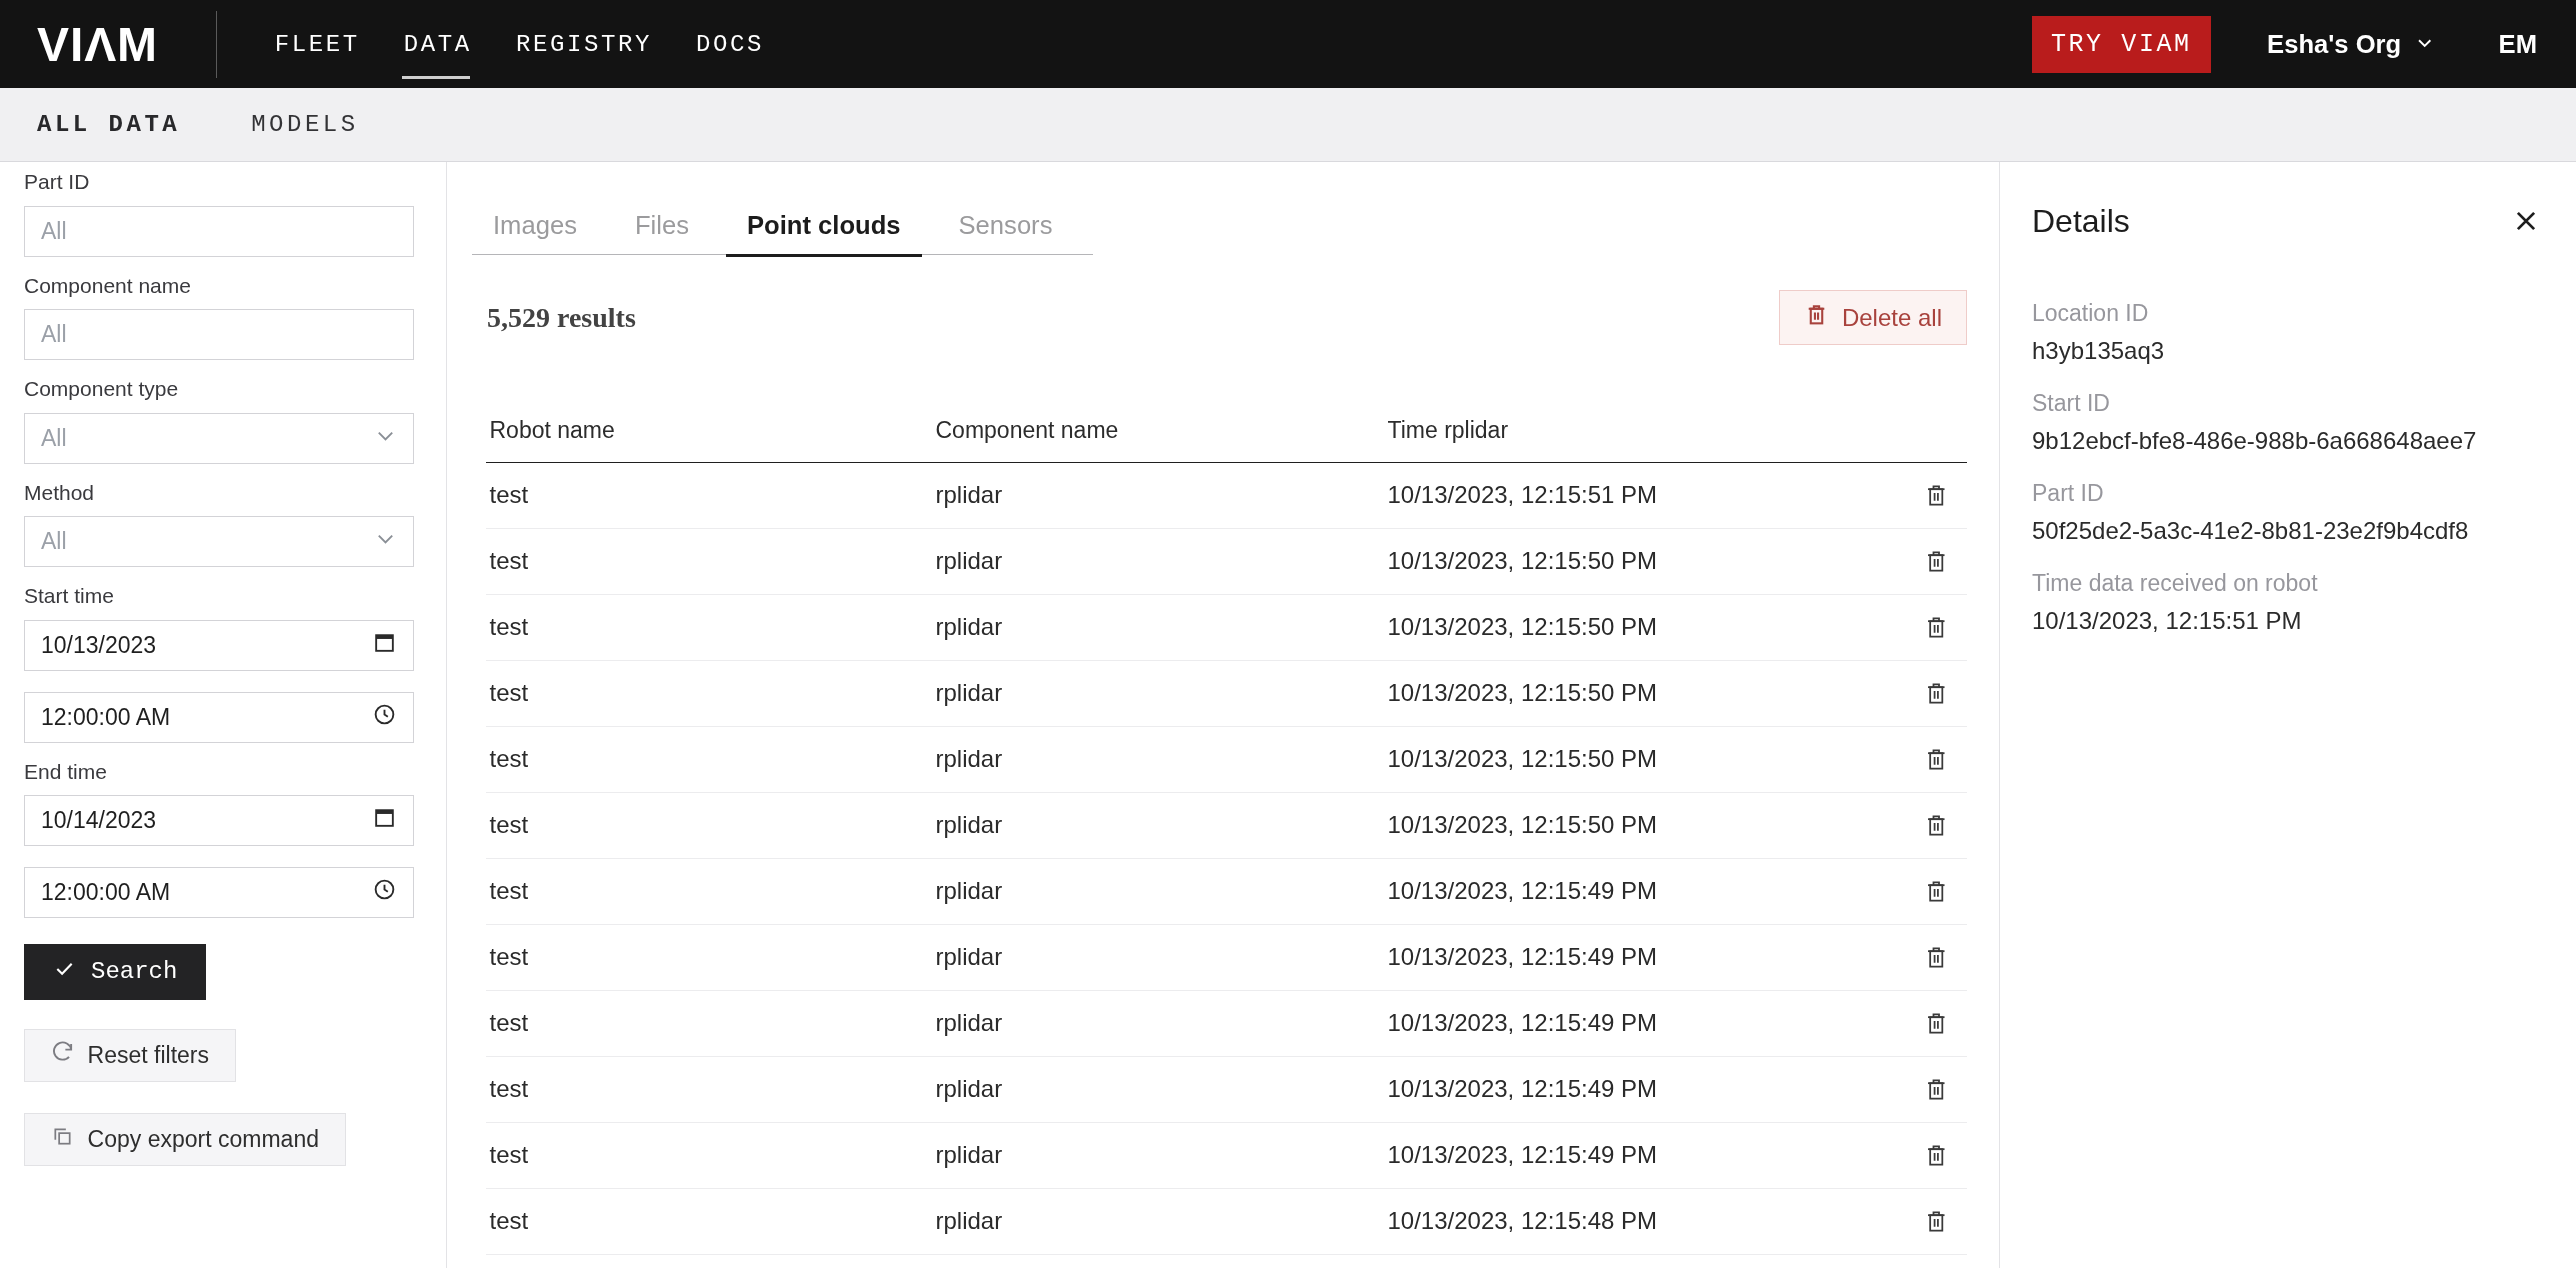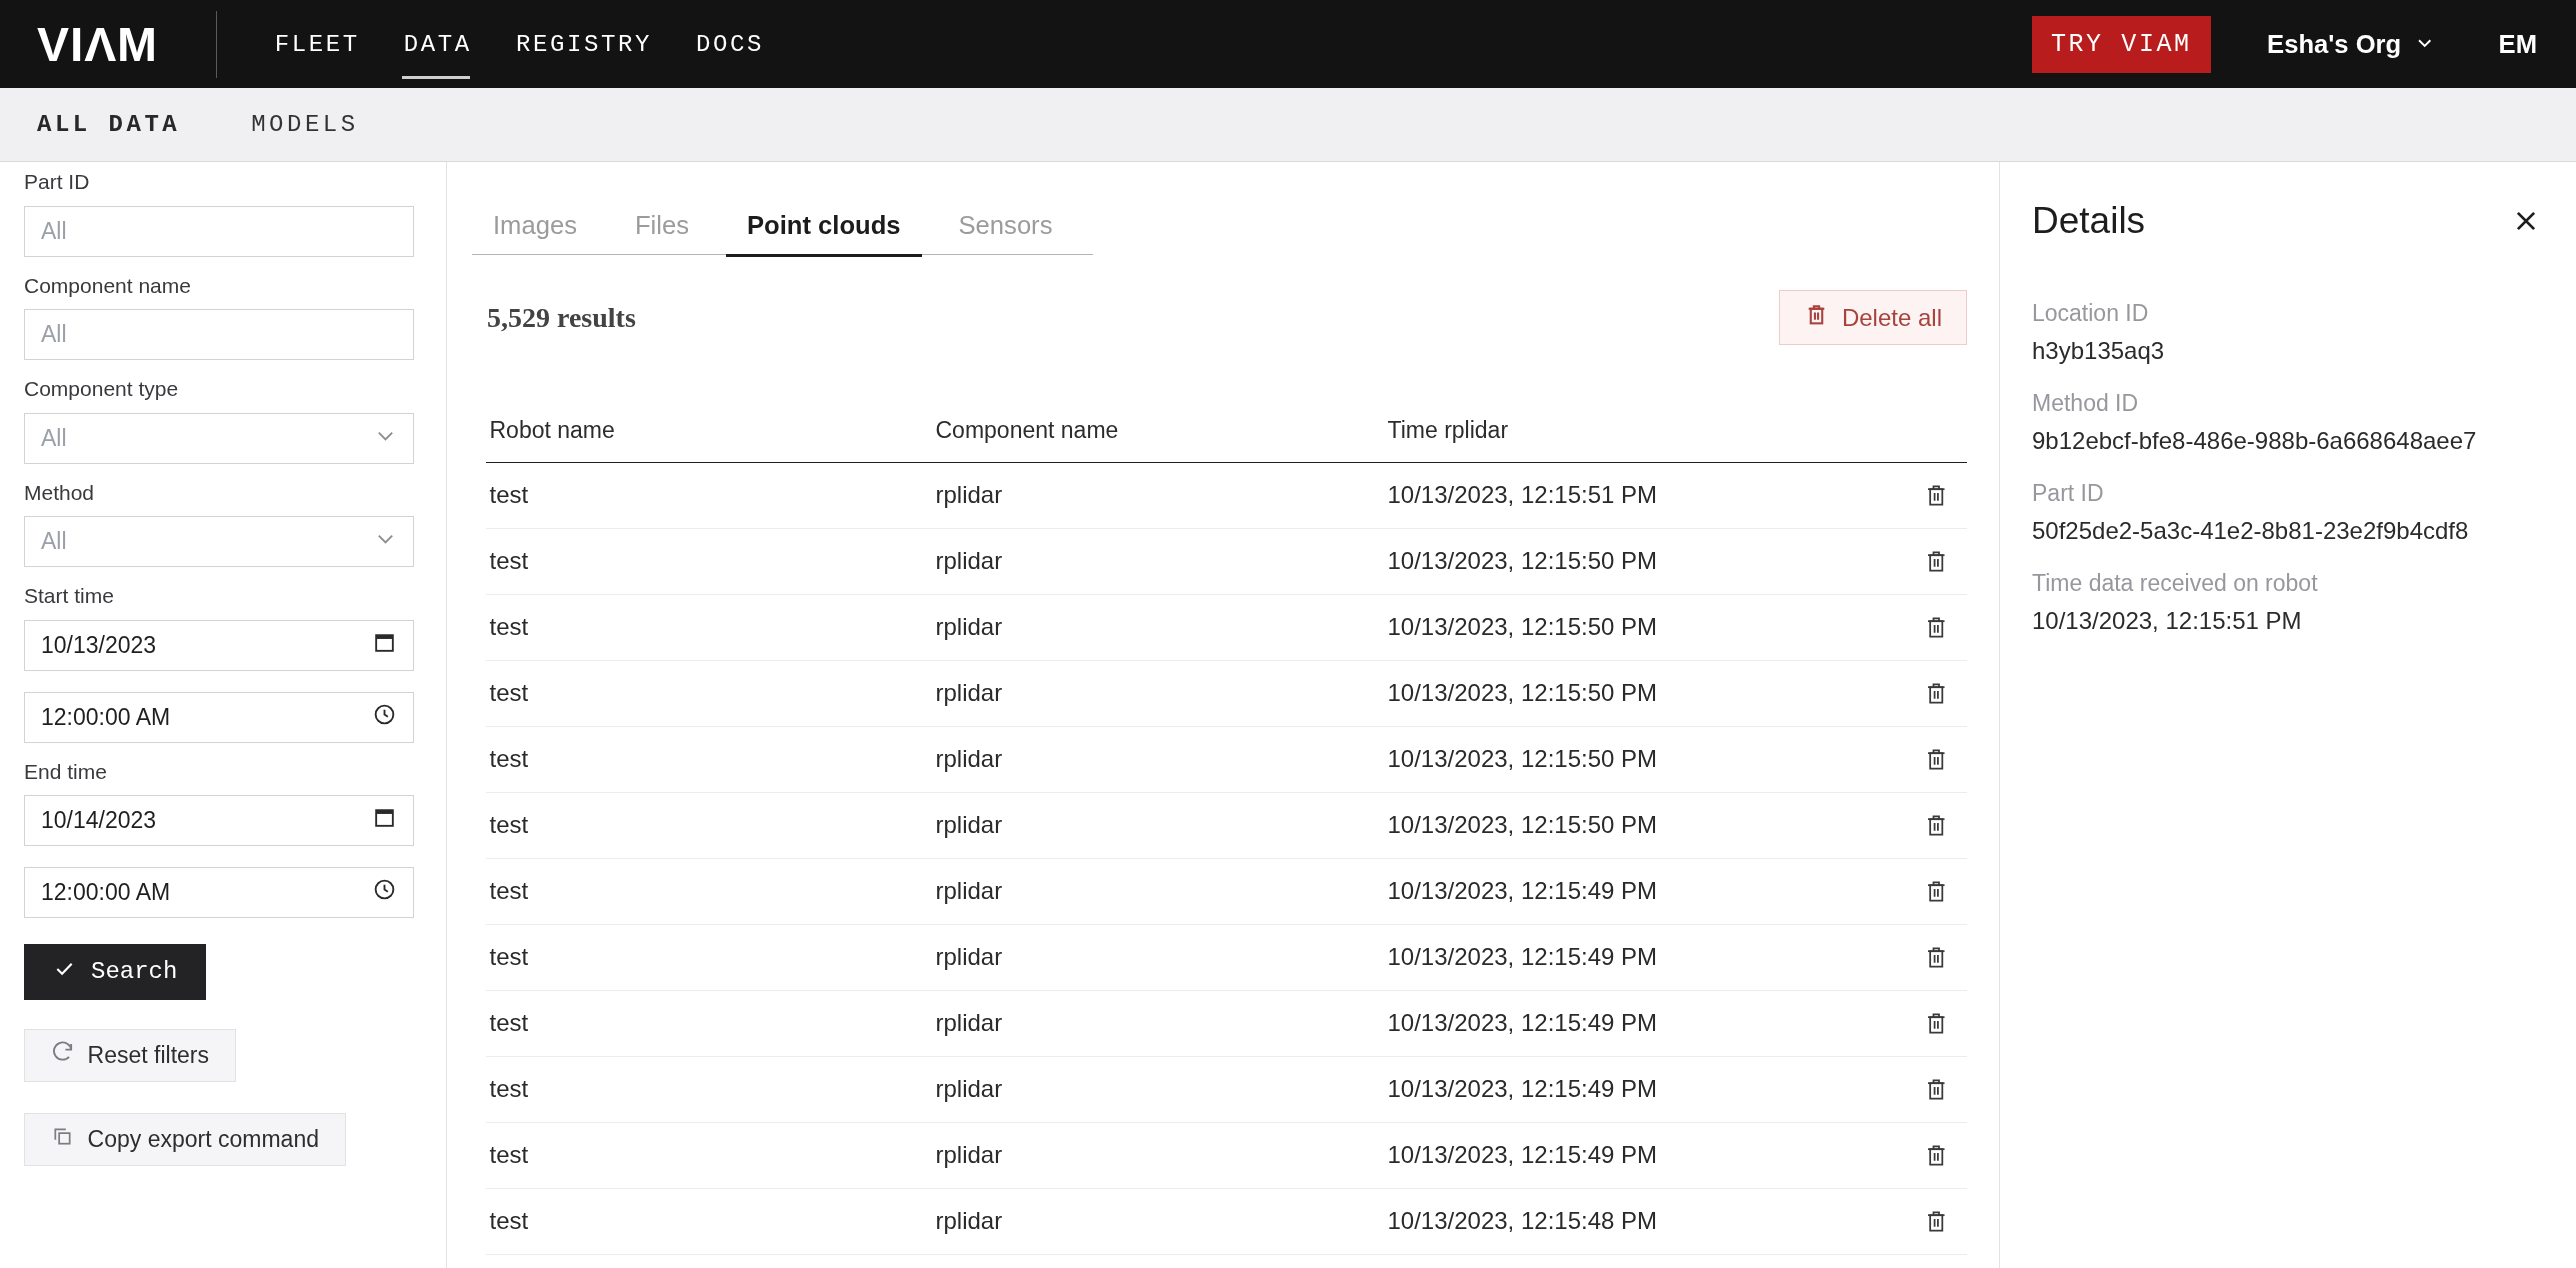--- a/index.html
+++ b/index.html
@@ -81,21 +81,21 @@
   .th { font-size:23px; line-height:26.5px; color:#2c2c2c; padding-left:3.5px; }
   .trow { height:66px; border-bottom:0.9px solid #ececee; font-size:24px; color:#2a2a2a; }
   .td { padding-left:3.5px; }
   .row-del { background:none; border:none; cursor:pointer; color:#3a3a3a;
              justify-self:center; display:flex; align-items:center; }
 
   
   .details { width:577px; border-left:0.9px solid #e3e3e6; padding:37px 35px 0 32px;
              flex-shrink:0; }
   .details-head { display:flex; justify-content:space-between; align-items:center; }
-  .details-title { font-size:37px; line-height:44px; font-weight:500; color:#1d1d1d; }
+  .details-title { font-size:32px; line-height:44px; font-weight:500; color:#1d1d1d; }
   .close-btn { background:none; border:none; cursor:pointer; color:#1d1d1d;
                display:flex; align-items:center; }
   .d-fields { margin-top:57px; }
   .d-field { margin-bottom:25px; }
   .d-label { font-size:23px; line-height:26.5px; color:#97979d; }
   .d-value { font-size:24px; line-height:28px; color:#2b2b2b; margin-top:10.6px; }
 </style>
 </head>
 <body>
 
@@ -443,21 +443,21 @@
             <path d="M5.5 5.5l13 13M18.5 5.5l-13 13"></path>
           </svg>
       </button>
     </div>
     <div class="d-fields">
       <div class="d-field">
         <div class="d-label">Location ID</div>
         <div class="d-value">h3yb135aq3</div>
       </div>
       <div class="d-field">
-        <div class="d-label">Method ID</div>
+        <div class="d-label">Start ID</div>
         <div class="d-value">9b12ebcf-bfe8-486e-988b-6a668648aee7</div>
       </div>
       <div class="d-field">
         <div class="d-label">Part ID</div>
         <div class="d-value">50f25de2-5a3c-41e2-8b81-23e2f9b4cdf8</div>
       </div>
       <div class="d-field">
         <div class="d-label">Time data received on robot</div>
         <div class="d-value">10/13/2023, 12:15:51 PM</div>
       </div>

